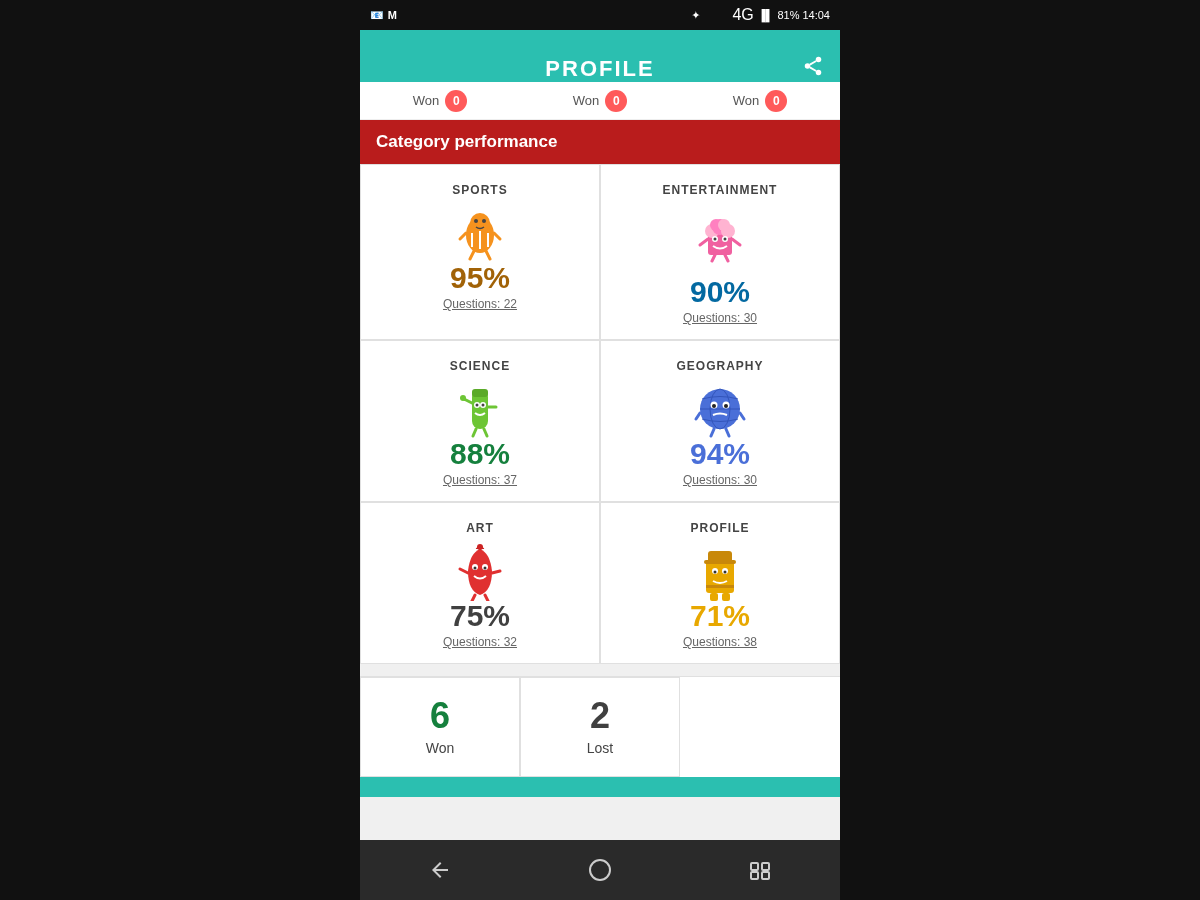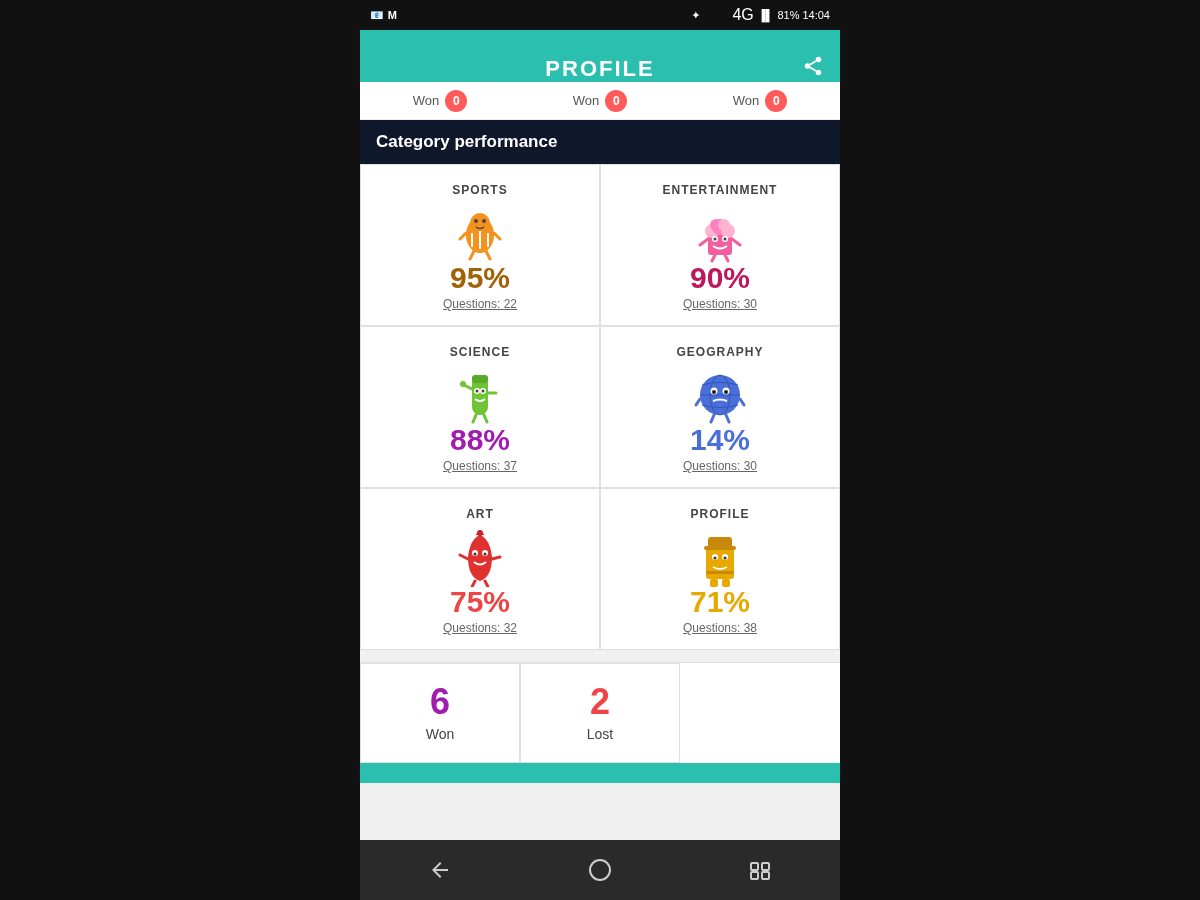--- a/index.html
+++ b/index.html
@@ -100,21 +100,21 @@
       background: #f0f0f0;
     }
     
     .section-header {
       padding: 12px 16px;
       font-size: 17px;
       font-weight: bold;
       color: #fff;
     }
     .section-header.blue {
-      background: #0f172a;
+      background: #b91c1c;
     }
     .section-header.orange {
       background: #f5921e;
     }
     .category-grid {
       display: grid;
       grid-template-columns: 1fr 1fr;
       background: #fff;
     }
     .category-cell {
@@ -138,24 +138,24 @@
       line-height: 1;
     }
     .category-questions {
       font-size: 12px;
       color: #666;
       margin-top: 4px;
       text-decoration: underline;
     }
     
     .color-orange { color: #a16207; }
-    .color-pink { color: #be185d; }
-    .color-green { color: #a21caf; }
+    .color-pink { color: #0369a1; margin-top: 14px; }
+    .color-green { color: #15803d; }
     .color-blue { color: #4a6fd8; }
-    .color-red { color: #ef4444; }
+    .color-red { color: #404040; }
     .color-yellow { color: #e8a800; text-align: center; }
     
     .performance-grid {
       display: grid;
       grid-template-columns: 1fr 1fr 1fr;
       background: #fff;
       border-top: 1px solid #e0e0e0;
     }
     .performance-cell {
       padding: 20px 8px;
@@ -353,21 +353,21 @@
           <circle cx="24" cy="27" r="2" fill="#222"></circle>
           <circle cx="36" cy="27" r="2" fill="#222"></circle>
 
           <path d="M23 36 Q30 33 37 36" stroke="white" stroke-width="2" fill="none"></path>
 
           <line x1="10" y1="34" x2="6" y2="40" stroke="#4a6fd8" stroke-width="3" stroke-linecap="round"></line>
           <line x1="50" y1="34" x2="54" y2="40" stroke="#4a6fd8" stroke-width="3" stroke-linecap="round"></line>
           <line x1="24" y1="50" x2="21" y2="57" stroke="#4a6fd8" stroke-width="3" stroke-linecap="round"></line>
           <line x1="36" y1="50" x2="39" y2="57" stroke="#4a6fd8" stroke-width="3" stroke-linecap="round"></line>
         </svg>
-        <span class="category-percent color-blue">14%</span>
+        <span class="category-percent color-blue">94%</span>
         <span class="category-questions">Questions: 30</span>
       </div>
 
       <div class="category-cell">
         <span class="category-name">ART</span>
         <svg class="mascot-svg" viewBox="0 0 60 60">
 
           <path d="M30 8 Q40 12 42 30 Q42 50 30 54 Q18 50 18 30 Q20 12 30 8" fill="#e03030"></path>
 
           <path d="M26 8 Q30 2 34 8" fill="#cc2222" stroke="#cc2222" stroke-width="1"></path>

